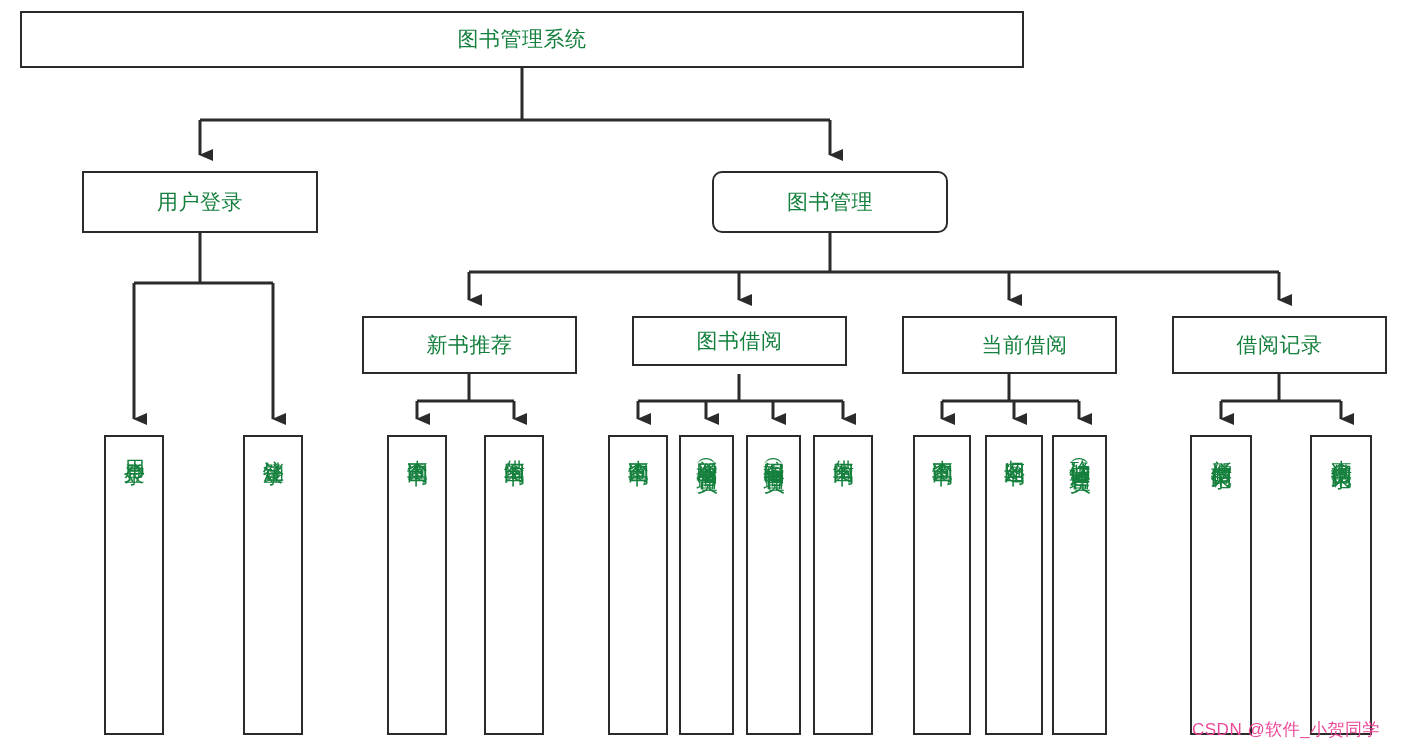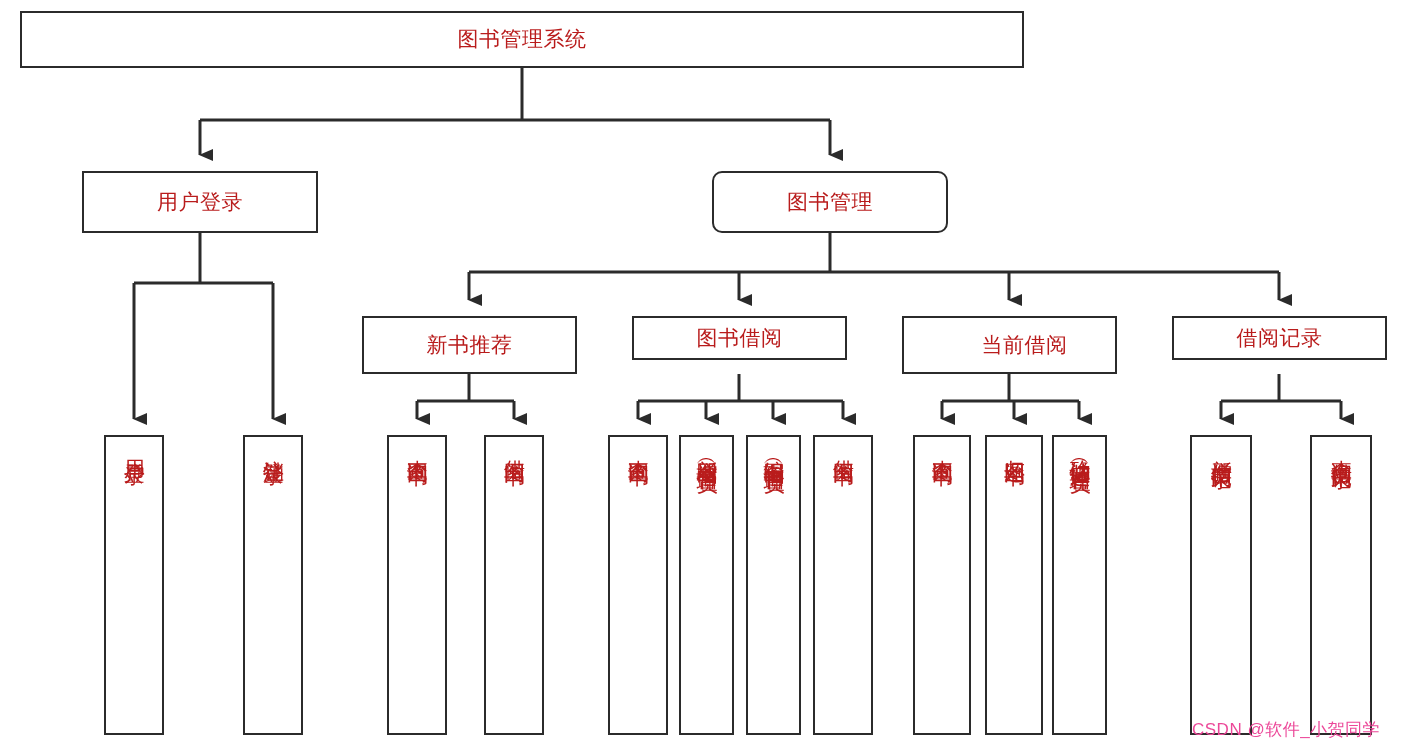--- a/index.html
+++ b/index.html
@@ -27,21 +27,21 @@
     position: absolute;
     box-sizing: border-box;
     background: #ffffff;
     border: 2px solid #2b2b2b;
     display: flex;
     align-items: center;
     justify-content: center;
     text-align: center;
   }
   .node .lbl {
-    color: #b91c1c;
+    color: #15803d;
     font-size: 21px;
     line-height: 1.15;
     letter-spacing: 0.5px;
     white-space: nowrap;
     text-align: right;
   }
   .node.vertical {
     padding: 6px 0;
     align-items: flex-start;
   }
@@ -124,27 +124,27 @@
   <div class="node" id="n-l2-0" style="left: 82px; top: 171px; width: 236px; height: 62px;">
     <span class="lbl">用户登录</span>
   </div>
   <div class="node" id="n-l2-1" style="left: 712px; top: 171px; width: 236px; height: 62px; border-radius: 10px;">
     <span class="lbl">图书管理</span>
   </div>
 
   <div class="node" id="n-l3-0" style="left: 362px; top: 316px; width: 215px; height: 58px;">
     <span class="lbl">新书推荐</span>
   </div>
-  <div class="node" id="n-l3-1" style="left: 632px; top: 316px; width: 215px; height: 44px;">
+  <div class="node" id="n-l3-1" style="left: 632px; top: 316px; width: 215px; height: 50px;">
     <span class="lbl">图书借阅</span>
   </div>
   <div class="node" id="n-l3-2" style="left: 902px; top: 316px; width: 215px; height: 58px; padding-left: 30px;">
     <span class="lbl">当前借阅</span>
   </div>
-  <div class="node" id="n-l3-3" style="left: 1172px; top: 316px; width: 215px; height: 44px;">
+  <div class="node" id="n-l3-3" style="left: 1172px; top: 316px; width: 215px; height: 58px;">
     <span class="lbl">借阅记录</span>
   </div>
 
   <div class="node vertical" id="n-lf-0" style="left: 104px; top: 435px; width: 60px; height: 300px;">
     <span class="lbl">用户登录</span>
   </div>
   <div class="node vertical" id="n-lf-1" style="left: 243px; top: 435px; width: 60px; height: 300px;">
     <span class="lbl">注销登录</span>
   </div>
   <div class="node vertical" id="n-lf-2" style="left: 387px; top: 435px; width: 60px; height: 300px;">

